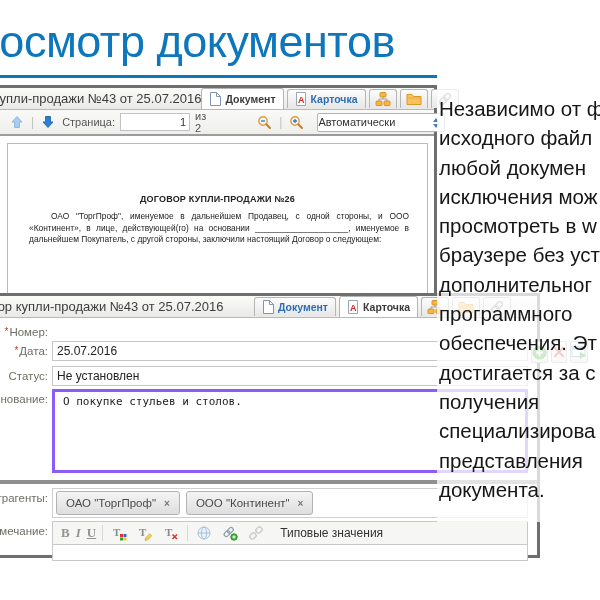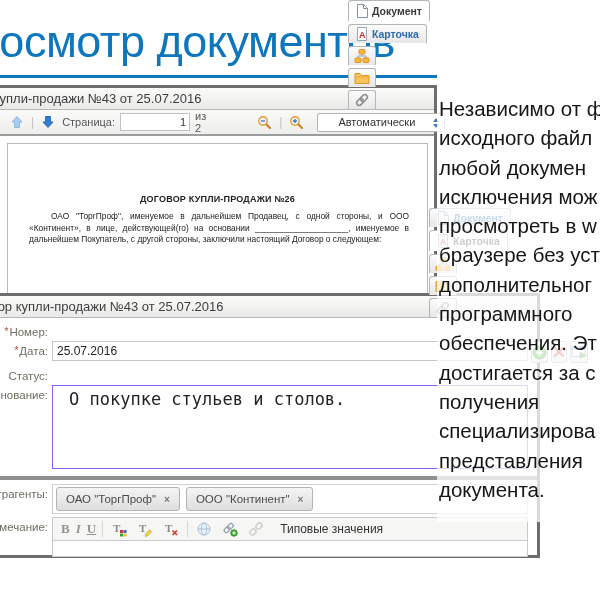--- a/index.html
+++ b/index.html
@@ -24,21 +24,21 @@
   .window { position:absolute; background:#fff; border:3px solid #6e6e6e; box-sizing:border-box; }
   .win1 { left:-70px; top:85px;  width:507px; height:213px; z-index:10; }
   .win2 { left:-48px; top:293px; width:588px; height:265px; z-index:20; }
 
   .win-header {
     height:22px; display:flex; align-items:flex-end;
     background:linear-gradient(#fbfbfa,#e9e9e7);
     border-bottom:1px solid #b8b8b8; padding:0 4px 0 8px; box-sizing:border-box;
   }
   .win-title { font-size:13px; color:#3d3d3d; white-space:nowrap; align-self:center; }
-  .tabs { margin-left:auto; display:flex; align-items:flex-start; gap:3px;flex-direction:column; }
+  .tabs { margin-left:auto; display:flex; align-items:center; gap:3px; }
   .win2 .tabs { margin-right:22px; }
   .tab {
     display:flex; align-items:center; gap:4px; height:19px; padding:0 7px;
     border:1px solid #b5b5b5; border-bottom:none; border-radius:3px 3px 0 0;
     background:linear-gradient(#fcfcfc,#e7e7e7);
     font-size:10.5px; font-weight:bold; color:#2e6db4; box-sizing:border-box; cursor:pointer;
     white-space:nowrap;
   }
   .tab.active { background:#fff; color:#3a3a3a; height:21px; }
   .icon-tab { padding:0 5px; }
@@ -50,21 +50,21 @@
     border-bottom:2px solid #9c9c9c; padding-left:75px; box-sizing:border-box;
     font-size:11px; color:#555;
   }
   .tool-btn { border:none; background:none; padding:0 2px; display:flex; align-items:center; cursor:pointer; }
   .vsep { color:#c2c2c2; font-size:12px; }
   .page-input { width:62px; height:16px; border:1px solid #c2c2c2; font-size:11px; text-align:right; padding:0 3px; color:#333; }
   .zoom-group { margin-left:44px; display:flex; align-items:center; gap:5px; }
   .select-box {
     margin-left:6px; width:128px; height:19px; border:1px solid #b3b3b3; border-radius:2px;
     background:#fff; display:flex; align-items:center; font-size:11px; color:#333;
-    padding:0 20px; position:relative; cursor:pointer; box-sizing:border-box;
+    padding:0 0; position:relative; cursor:pointer; box-sizing:border-box;
   }
   .spin { position:absolute; right:5px; top:4px; display:flex; flex-direction:column; gap:2px; }
   .spin i { display:block; width:0; height:0; border-left:3px solid transparent; border-right:3px solid transparent; }
   .spin .up { border-bottom:4px solid #4d7bb5; }
   .spin .dn { border-top:4px solid #4d7bb5; }
 
   
   .preview { height:calc(100% - 48px); }
   .page { margin:7px 0 0 74px; width:421px; height:184px; border:1px solid #b9b9b9; background:#fff; box-sizing:border-box; }
   .doc-heading { margin-top:50px; text-align:center; font-size:9px; font-weight:bold; color:#222; letter-spacing:.2px; }
@@ -78,22 +78,22 @@
   .frow { display:flex; align-items:flex-start; margin-bottom:3px; }
   .flabel { width:93px; flex:none; text-align:right; font-size:11.5px; color:#6e6e62; padding-top:4px; white-space:nowrap; }
   .req { color:#c23b22; font-size:10px; vertical-align:top; margin-right:1px; }
   .fctrl { margin-left:4px; width:476px; }
   input.text { width:100%; height:20px; border:1px solid #c6c6c6; font-size:12px; padding:0 4px; color:#222; box-sizing:border-box; background:#fff; }
   .date-wrap { display:flex; gap:3px; }
   .date-input { width:96px; flex:none; font-size:12.5px; }
   .mini-btn { width:26px; height:22px; border:1px solid #b0b0b0; border-radius:2px;
               background:linear-gradient(#fefefe,#e6e6e6); display:flex; align-items:center; justify-content:center;
               padding:0; cursor:pointer; }
-  textarea.name-area { width:100%; height:84px; border:1px solid #8b5cf6;
-              font-family:"DejaVu Sans Mono", monospace; font-size:17px; padding:3px 16px; color:#222;
+  textarea.name-area { width:100%; height:84px; border:3px solid #8b5cf6;
+              font-family:"DejaVu Sans Mono", monospace; font-size:11px; padding:3px 8px; color:#222;
               resize:none; box-sizing:border-box; }
   .splitter { height:4px; background:#8f8f8f; margin:3px 0 4px; }
   .chips-box { border:1px solid #cfcfcf; background:#fff; min-height:28px; padding:2px 3px;
                display:flex; gap:6px; box-sizing:border-box; }
   .chip { display:flex; align-items:center; gap:8px; padding:0 9px; height:22px;
           border:1px solid #b3b3b3; border-radius:3px;
           background:linear-gradient(#f4f4f4,#dedede); font-size:11.5px; color:#4a4a4a; white-space:nowrap; }
   .chip-x { font-size:10px; color:#777; font-weight:bold; cursor:pointer; }
   .note-toolbar { height:24px; border:1px solid #c9c9c9; background:#f6f6f5;
                   display:flex; align-items:center; gap:6px; padding:0 8px; box-sizing:border-box; }
@@ -282,20 +282,21 @@
                   <rect x="1" y="1.5" width="13" height="3" fill="#6ba3d6"></rect>
                   <path d="M9 13.5l5.5-3.2L9 7.2z" fill="#43a832" stroke="#2f8f27" stroke-width=".5"></path>
                 </svg>
             </button>
           </div>
         </div>
       </div>
 
       <div class="frow">
         <div class="flabel"><span>Статус:</span></div>
+        <div class="fctrl"><input class="text" value="Не установлен" style=""></div>
       </div>
 
       <div class="frow">
         <div class="flabel"><span>Наименование:</span></div>
         <div class="fctrl"><textarea class="name-area" style="">О покупке стульев и столов.</textarea></div>
       </div>
 
       <div class="splitter"></div>
 
       <div class="frow">

